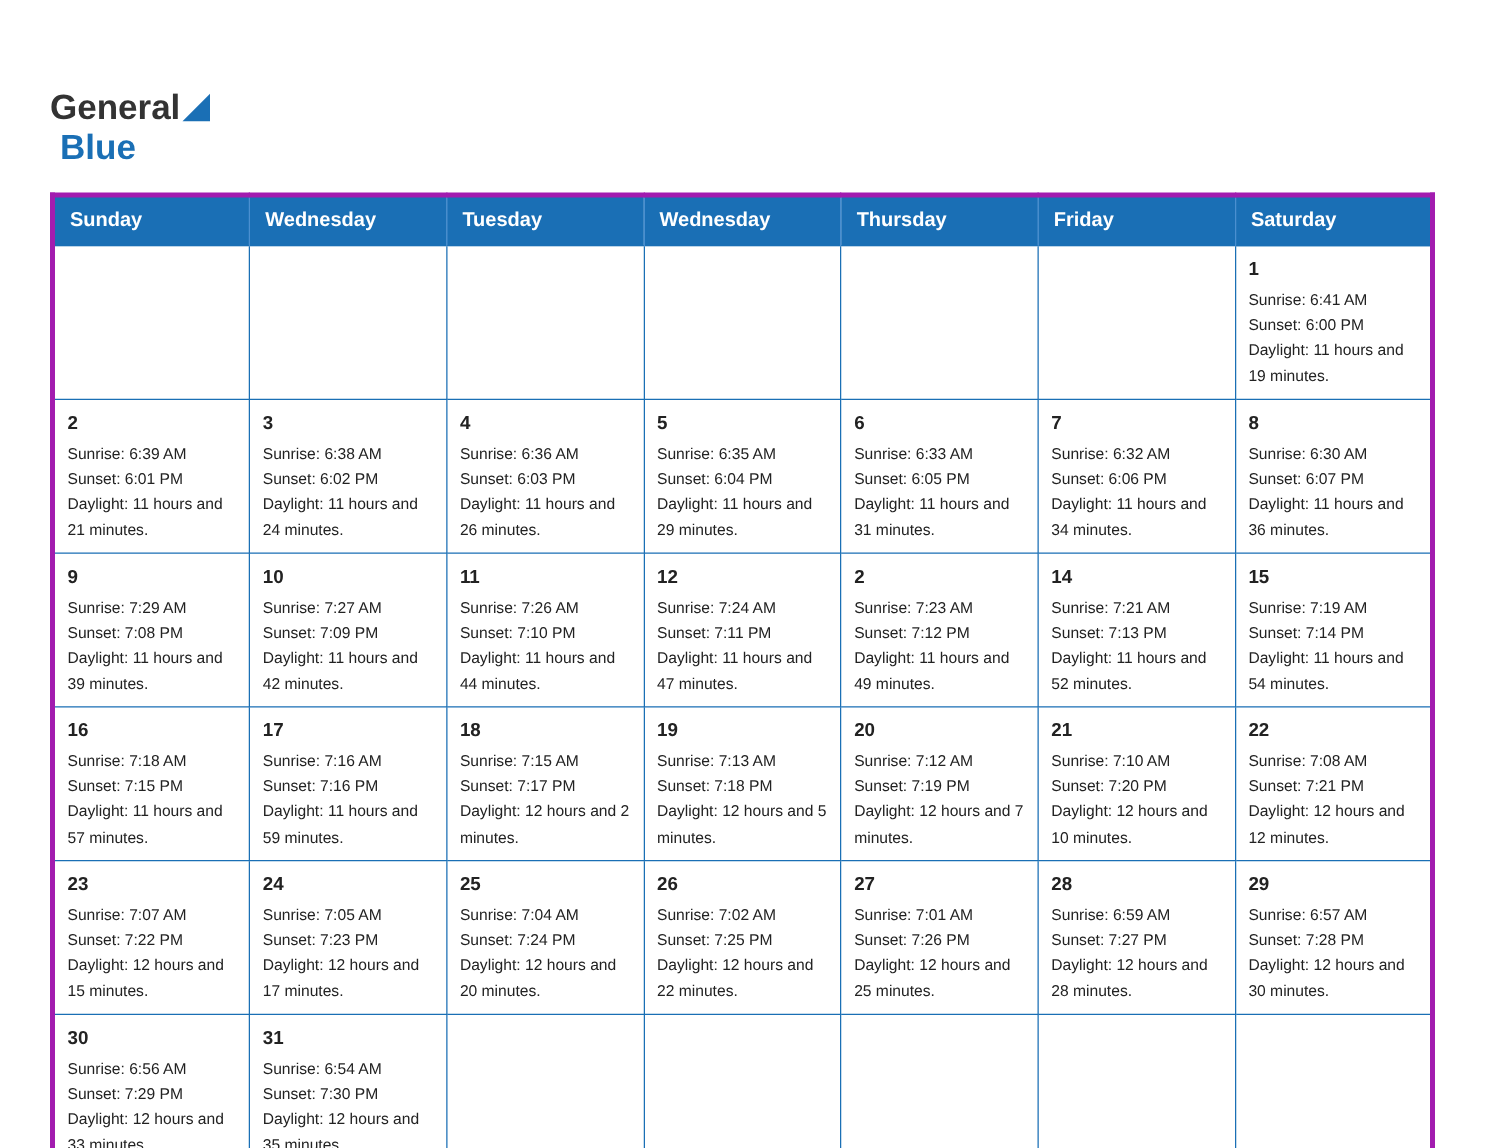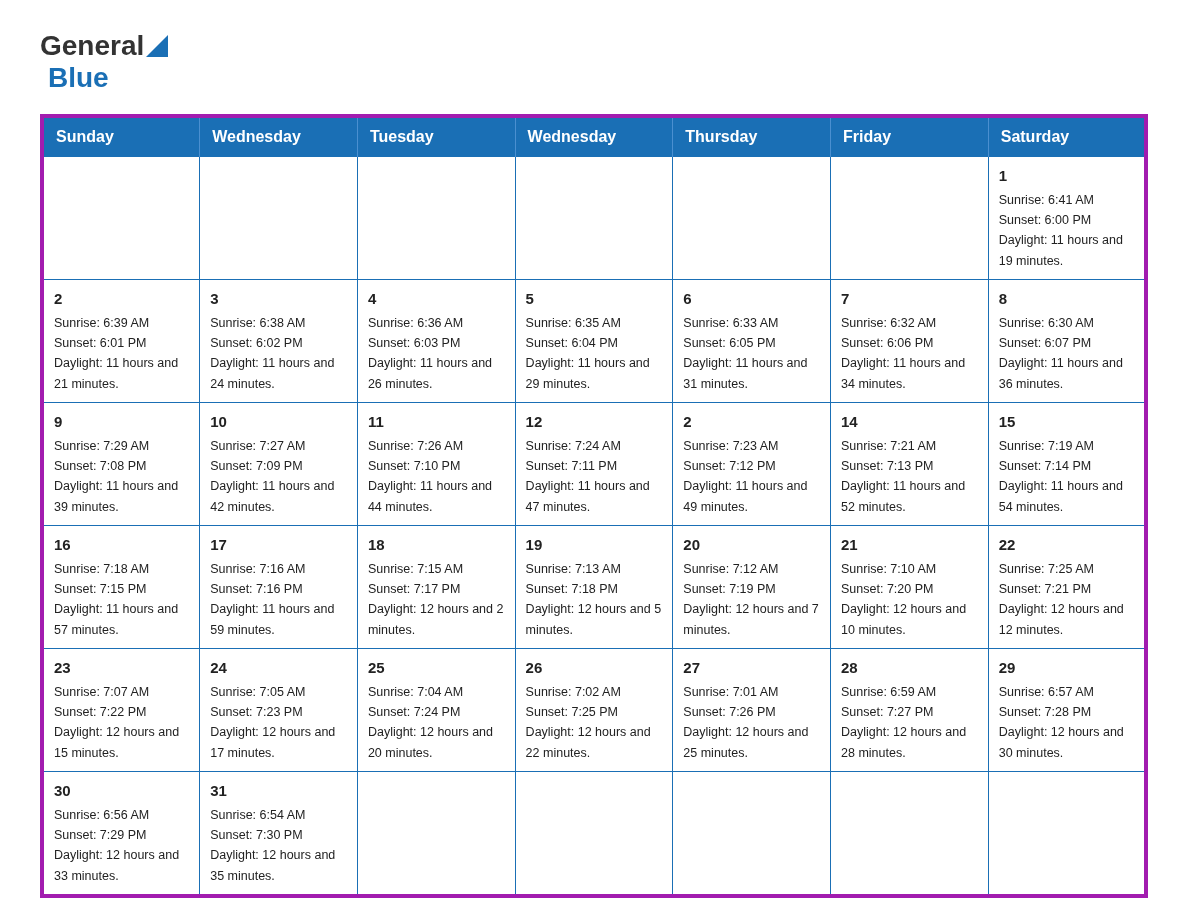--- a/index.html
+++ b/index.html
@@ -8,20 +8,21 @@
       background: #fff;
       padding: 30px 40px;
       width: 1188px;
       min-height: 918px;
     }
     .header {
       display: flex;
       justify-content: space-between;
       align-items: flex-start;
       margin-bottom: 20px;
+      margin-top: 40px;
     }
     .logo-wrapper {
       display: flex;
       flex-direction: column;
       align-items: flex-start;
     }
     .logo-line1 {
       display: flex;
       align-items: center;
     }
@@ -195,21 +196,21 @@
 Daylight: 12 hours and 2 minutes.</span></td>
         <td><span class="day-number">19</span><span class="day-info" style="white-space: pre-line;">Sunrise: 7:13 AM
 Sunset: 7:18 PM
 Daylight: 12 hours and 5 minutes.</span></td>
         <td><span class="day-number">20</span><span class="day-info" style="white-space: pre-line;">Sunrise: 7:12 AM
 Sunset: 7:19 PM
 Daylight: 12 hours and 7 minutes.</span></td>
         <td><span class="day-number">21</span><span class="day-info" style="white-space: pre-line;">Sunrise: 7:10 AM
 Sunset: 7:20 PM
 Daylight: 12 hours and 10 minutes.</span></td>
-        <td><span class="day-number">22</span><span class="day-info" style="white-space: pre-line;">Sunrise: 7:25 AM
+        <td><span class="day-number">22</span><span class="day-info" style="white-space: pre-line;">Sunrise: 7:08 AM
 Sunset: 7:21 PM
 Daylight: 12 hours and 12 minutes.</span></td>
       </tr>
       <tr>
         <td><span class="day-number">23</span><span class="day-info" style="white-space: pre-line;">Sunrise: 7:07 AM
 Sunset: 7:22 PM
 Daylight: 12 hours and 15 minutes.</span></td>
         <td><span class="day-number">24</span><span class="day-info" style="white-space: pre-line;">Sunrise: 7:05 AM
 Sunset: 7:23 PM
 Daylight: 12 hours and 17 minutes.</span></td>

